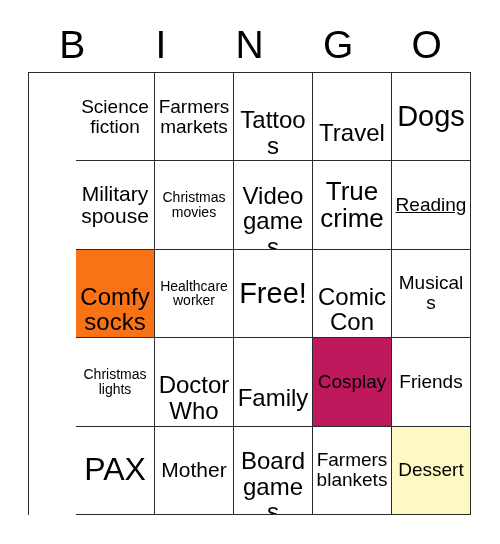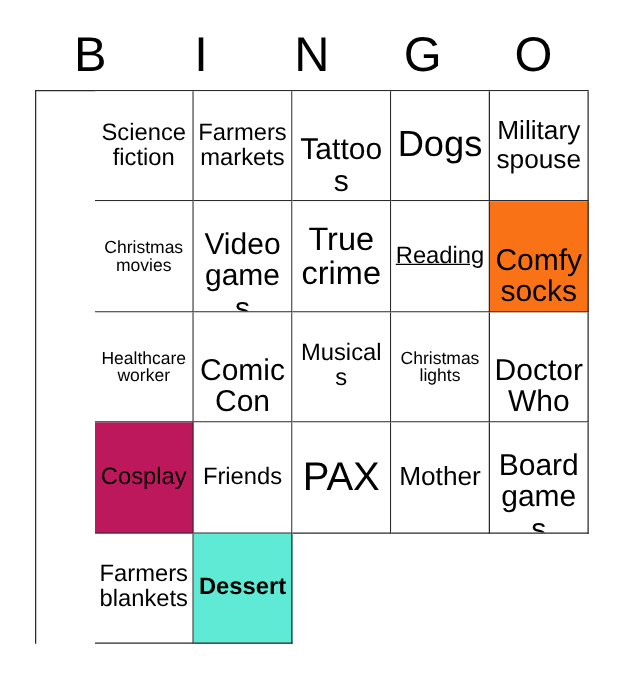--- a/index.html
+++ b/index.html
@@ -108,20 +108,23 @@
       <div class="bingo-cell" style="border-right-color: rgb(43, 43, 43); border-bottom-color: rgb(43, 43, 43); background: rgb(255, 255, 255);">
         <span class="cell-text fs-sm">Science fiction</span>
       </div>
       <div class="bingo-cell" style="border-right-color: rgb(43, 43, 43); border-bottom-color: rgb(43, 43, 43); background: rgb(255, 255, 255);">
         <span class="cell-text fs-sm">Farmers markets</span>
       </div>
       <div class="bingo-cell" style="border-right-color: rgb(43, 43, 43); border-bottom-color: rgb(43, 43, 43); background: rgb(255, 255, 255);">
         <span class="cell-text fs-lg">Tattoos</span>
       </div>
       <div class="bingo-cell" style="border-right-color: rgb(43, 43, 43); border-bottom-color: rgb(43, 43, 43); background: rgb(255, 255, 255);">
+        <span class="cell-text fs-lg">Travel</span>
+      </div>
+      <div class="bingo-cell" style="border-right-color: rgb(43, 43, 43); border-bottom-color: rgb(43, 43, 43); background: rgb(255, 255, 255);">
         <span class="cell-text fs-xxl">Dogs</span>
       </div>
       <div class="bingo-cell" style="border-right-color: rgb(43, 43, 43); border-bottom-color: rgb(43, 43, 43); background: rgb(255, 255, 255);">
         <span class="cell-text fs-md">Military spouse</span>
       </div>
       <div class="bingo-cell" style="border-right-color: rgb(43, 43, 43); border-bottom-color: rgb(43, 43, 43); background: rgb(255, 255, 255);">
         <span class="cell-text fs-xs">Christmas movies</span>
       </div>
       <div class="bingo-cell" style="border-right-color: rgb(43, 43, 43); border-bottom-color: rgb(43, 43, 43); background: rgb(255, 255, 255); justify-content: flex-end;">
         <span class="cell-text fs-lg">Video games</span>
@@ -132,47 +135,53 @@
       <div class="bingo-cell" style="border-right-color: rgb(43, 43, 43); border-bottom-color: rgb(43, 43, 43); background: rgb(255, 255, 255); text-decoration: underline;">
         <span class="cell-text fs-sm">Reading</span>
       </div>
       <div class="bingo-cell" style="border-right-color: rgb(43, 43, 43); border-bottom-color: rgb(43, 43, 43); background: #f97316;">
         <span class="cell-text fs-lg">Comfy socks</span>
       </div>
       <div class="bingo-cell" style="border-right-color: rgb(43, 43, 43); border-bottom-color: rgb(43, 43, 43); background: rgb(255, 255, 255);">
         <span class="cell-text fs-xs">Healthcare worker</span>
       </div>
       <div class="bingo-cell" style="border-right-color: rgb(43, 43, 43); border-bottom-color: rgb(43, 43, 43); background: rgb(255, 255, 255);">
+        <span class="cell-text fs-xxl">Free!</span>
+      </div>
+      <div class="bingo-cell" style="border-right-color: rgb(43, 43, 43); border-bottom-color: rgb(43, 43, 43); background: rgb(255, 255, 255);">
         <span class="cell-text fs-lg">Comic Con</span>
       </div>
       <div class="bingo-cell" style="border-right-color: rgb(43, 43, 43); border-bottom-color: rgb(43, 43, 43); background: rgb(255, 255, 255);">
         <span class="cell-text fs-sm">Musicals</span>
       </div>
       <div class="bingo-cell" style="border-right-color: rgb(43, 43, 43); border-bottom-color: rgb(43, 43, 43); background: rgb(255, 255, 255);">
         <span class="cell-text fs-xs">Christmas lights</span>
       </div>
       <div class="bingo-cell" style="border-right-color: rgb(43, 43, 43); border-bottom-color: rgb(43, 43, 43); background: rgb(255, 255, 255);">
         <span class="cell-text fs-lg">Doctor Who</span>
+      </div>
+      <div class="bingo-cell" style="border-right-color: rgb(43, 43, 43); border-bottom-color: rgb(43, 43, 43); background: rgb(255, 255, 255);">
+        <span class="cell-text fs-lg">Family</span>
       </div>
       <div class="bingo-cell" style="border-right-color: rgb(43, 43, 43); border-bottom-color: rgb(43, 43, 43); background: #be185d;">
         <span class="cell-text fs-sm">Cosplay</span>
       </div>
       <div class="bingo-cell" style="border-right-color: rgb(43, 43, 43); border-bottom-color: rgb(43, 43, 43); background: rgb(255, 255, 255);">
         <span class="cell-text fs-sm">Friends</span>
       </div>
       <div class="bingo-cell" style="border-right-color: rgb(43, 43, 43); border-bottom-color: rgb(43, 43, 43); background: rgb(255, 255, 255);">
         <span class="cell-text fs-huge">PAX</span>
       </div>
       <div class="bingo-cell" style="border-right-color: rgb(43, 43, 43); border-bottom-color: rgb(43, 43, 43); background: rgb(255, 255, 255);">
         <span class="cell-text fs-md">Mother</span>
       </div>
       <div class="bingo-cell" style="border-right-color: rgb(43, 43, 43); border-bottom-color: rgb(43, 43, 43); background: rgb(255, 255, 255);">
         <span class="cell-text fs-lg">Board games</span>
       </div>
       <div class="bingo-cell" style="border-right-color: rgb(43, 43, 43); border-bottom-color: rgb(43, 43, 43); background: rgb(255, 255, 255);">
         <span class="cell-text fs-sm">Farmers blankets</span>
       </div>
-      <div class="bingo-cell" style="border-right-color: rgb(43, 43, 43); border-bottom-color: rgb(43, 43, 43); background: #5eead4; font-weight: bold;">
+      <div class="bingo-cell" style="border-right-color: rgb(43, 43, 43); border-bottom-color: rgb(43, 43, 43); background: #fef9c3;">
         <span class="cell-text fs-sm">Dessert</span>
       </div>
     </div>
 
 </div>
 
 </body></html>

